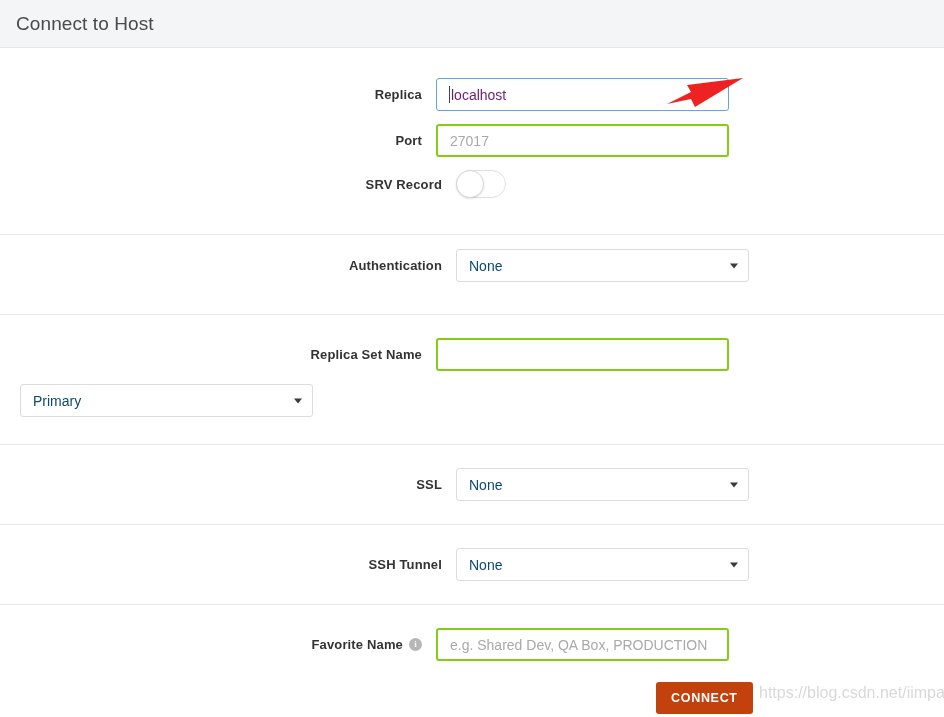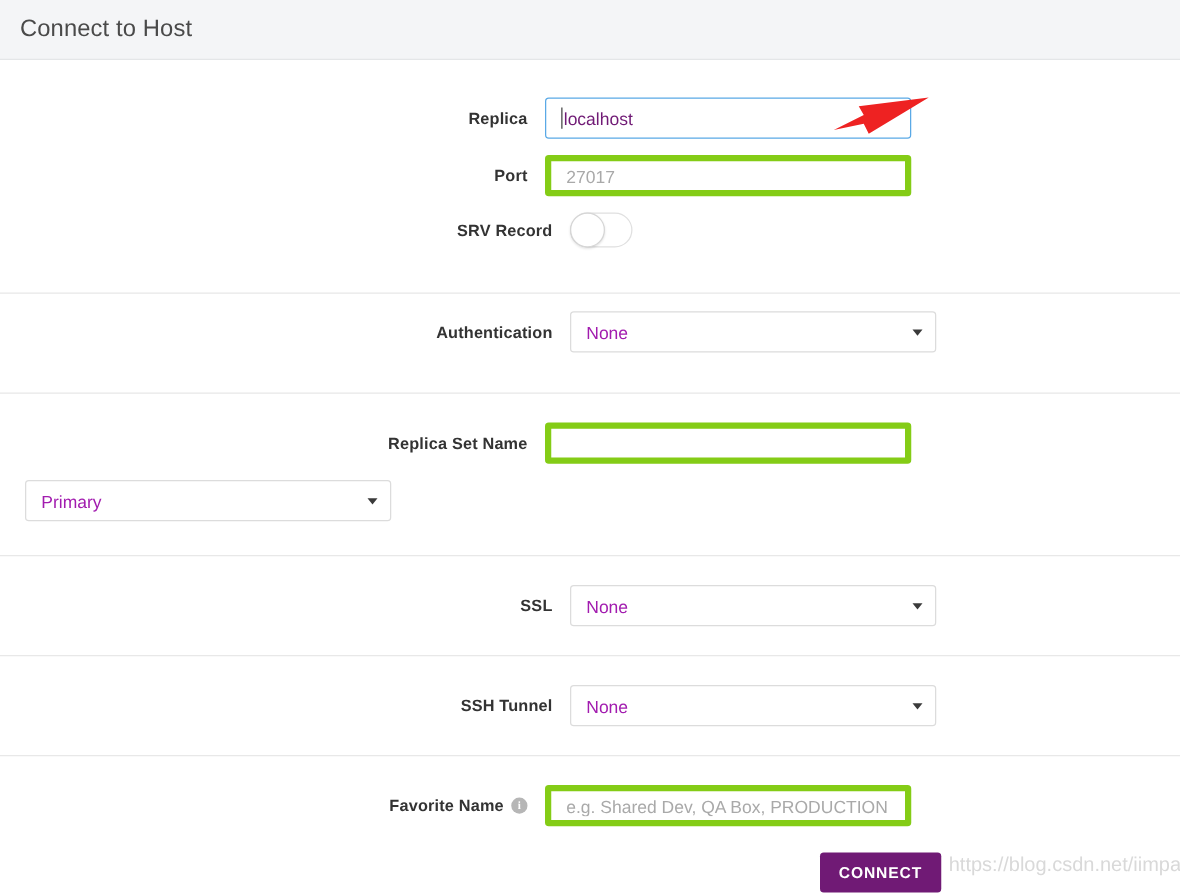--- a/index.html
+++ b/index.html
@@ -74,21 +74,21 @@
     align-items: center;
     gap: 6px;
   }
 
   .control { width: 293px; }
 
   .field {
     width: 293px;
     height: 33px;
     box-sizing: border-box;
-    border: 5px solid #84cc16;
+    border: 2px solid #84cc16;
     border-radius: 3px;
     background: #ffffff;
     font-size: 14px;
     color: #555555;
     padding: 0 12px;
     font-family: "Liberation Sans", sans-serif;
     outline: none;
     display: flex;
     align-items: center;
   }
@@ -113,21 +113,21 @@
     width: 293px;
   }
   .select-box {
     width: 293px;
     height: 33px;
     box-sizing: border-box;
     border: 1px solid #dcdcdc;
     border-radius: 3px;
     background: #ffffff;
     font-size: 14px;
-    color: #a21caf;
+    color: #0c4a6e;
     padding: 0 12px;
     display: flex;
     align-items: center;
   }
   .select-arrow {
     position: absolute;
     right: 11px;
     top: 50%;
     transform: translateY(-50%);
     width: 0;
@@ -176,21 +176,21 @@
   }
 
   
   .btn-row {
     display: flex;
     justify-content: flex-start;
     padding-left: 656px;
     padding-top: 8px;
   }
   .connect-btn {
-    background: #701a75;
+    background: #c2410c;
     color: #ffffff;
     border: none;
     border-radius: 3px;
     font-size: 12.5px;
     font-weight: bold;
     letter-spacing: 0.7px;
     padding: 9px 15px;
     font-family: "Liberation Sans", sans-serif;
     cursor: pointer;
   }

